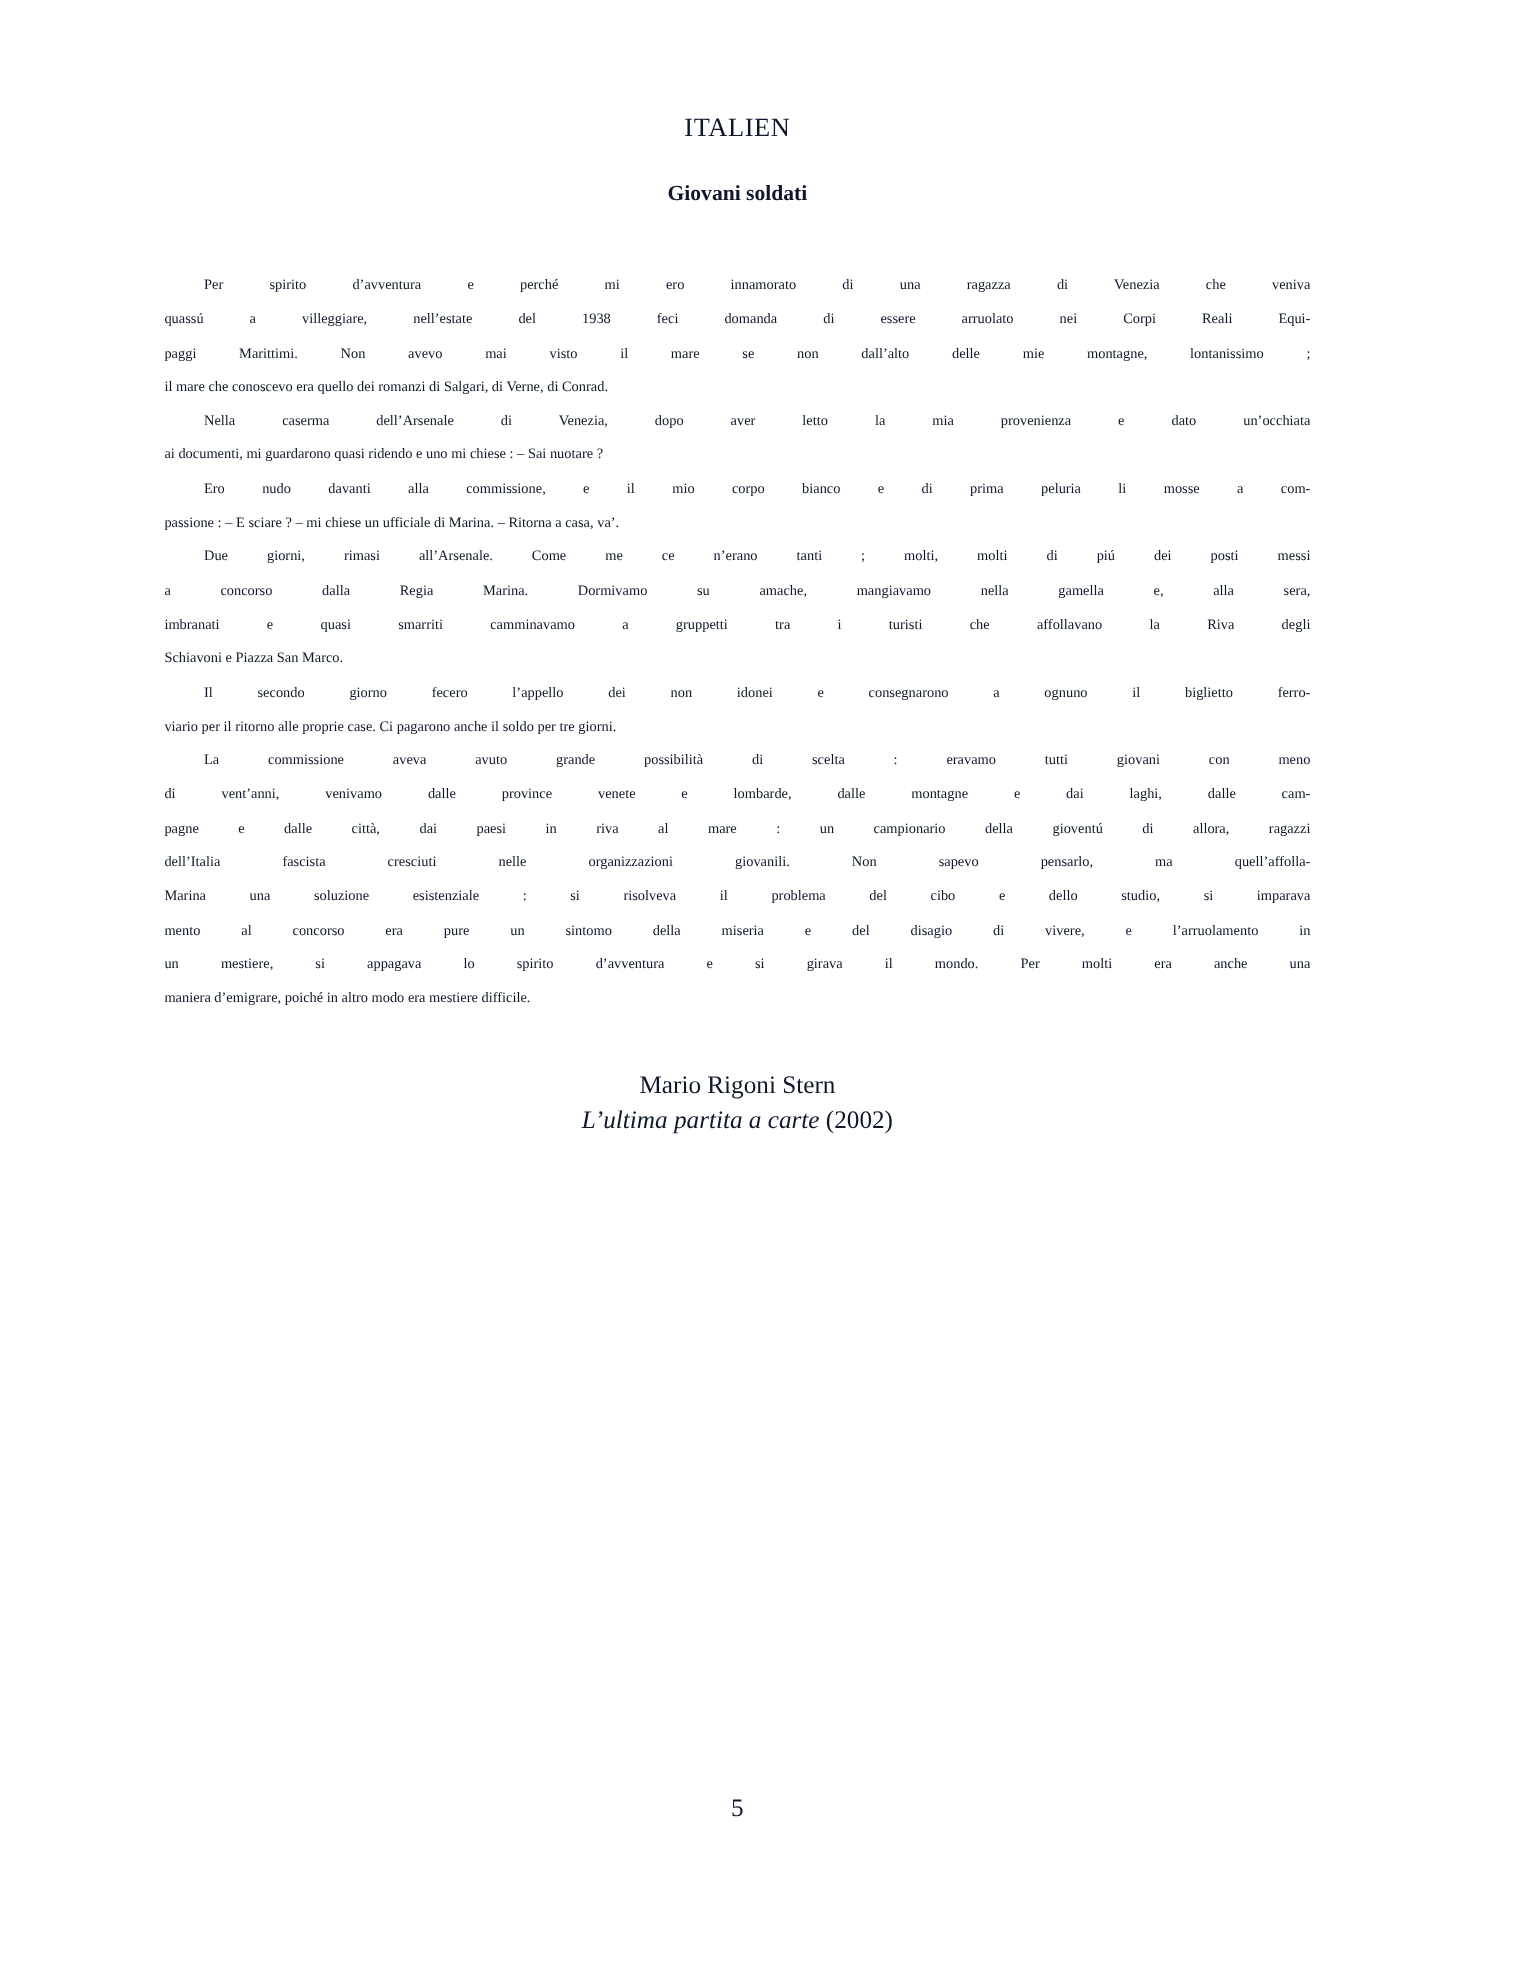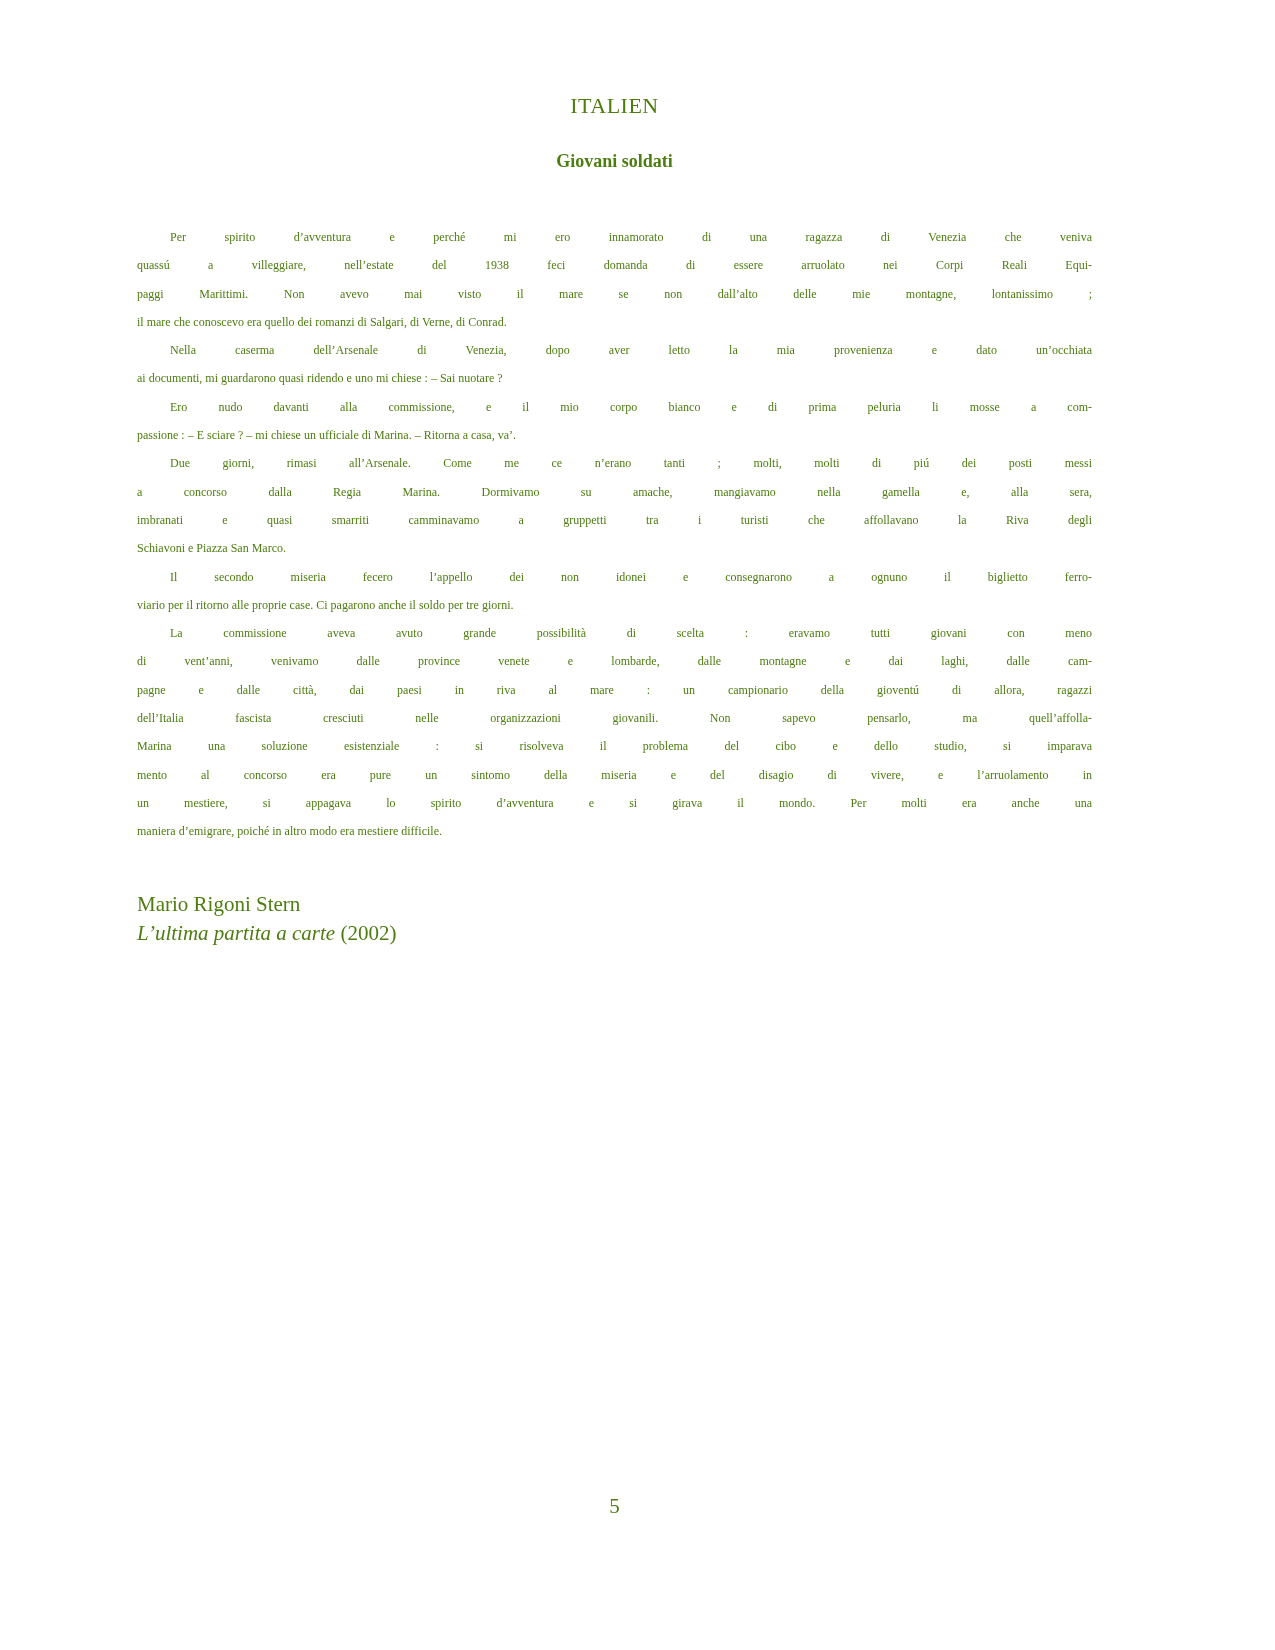--- a/index.html
+++ b/index.html
@@ -46,38 +46,38 @@
     text-align-last: justify;
     white-space: normal;
   }
   .line.first { text-indent: 33px; }
   .line.last {
     text-align: right;
     text-align-last: left;
   }
   .attribution {
     margin-top: 44px;
-    text-align: left;
+    text-align: center;
     font-size: 21px;
     line-height: 29px;
   }
   .work-title { font-style: italic; }
   .pagenum {
     position: absolute;
     left: 137px;
     width: 955px;
     top: 1494px;
     text-align: center;
     font-size: 21px;
   }
 </style>
 </head>
 <body>
 
-<div class="page" style="color: #4d7c0f; background: rgb(255, 255, 255);">
+<div class="page" style="color: #0f172a; background: rgb(255, 255, 255);">
   <div class="textblock">
     <div class="doc-header">ITALIEN</div>
     <div class="doc-title">Giovani soldati</div>
     <div class="passage">
         <div class="para">
           <div class="line first">Per spirito d’avventura e perché mi ero innamorato di una ragazza di Venezia che veniva</div>
           <div class="line">quassú a villeggiare, nell’estate del 1938 feci domanda di essere arruolato nei Corpi Reali Equi-</div>
           <div class="line">paggi Marittimi. Non avevo mai visto il mare se non dall’alto delle mie montagne, lontanissimo ;</div>
           <div class="line last">il mare che conoscevo era quello dei romanzi di Salgari, di Verne, di Conrad.</div>
         </div>
@@ -89,21 +89,21 @@
           <div class="line first">Ero nudo davanti alla commissione, e il mio corpo bianco e di prima peluria li mosse a com-</div>
           <div class="line last">passione : – E sciare ? – mi chiese un ufficiale di Marina. – Ritorna a casa, va’.</div>
         </div>
         <div class="para">
           <div class="line first">Due giorni, rimasi all’Arsenale. Come me ce n’erano tanti ; molti, molti di piú dei posti messi</div>
           <div class="line">a concorso dalla Regia Marina. Dormivamo su amache, mangiavamo nella gamella e, alla sera,</div>
           <div class="line">imbranati e quasi smarriti camminavamo a gruppetti tra i turisti che affollavano la Riva degli</div>
           <div class="line last">Schiavoni e Piazza San Marco.</div>
         </div>
         <div class="para">
-          <div class="line first">Il secondo miseria fecero l’appello dei non idonei e consegnarono a ognuno il biglietto ferro-</div>
+          <div class="line first">Il secondo giorno fecero l’appello dei non idonei e consegnarono a ognuno il biglietto ferro-</div>
           <div class="line last">viario per il ritorno alle proprie case. Ci pagarono anche il soldo per tre giorni.</div>
         </div>
         <div class="para">
           <div class="line first">La commissione aveva avuto grande possibilità di scelta : eravamo tutti giovani con meno</div>
           <div class="line">di vent’anni, venivamo dalle province venete e lombarde, dalle montagne e dai laghi, dalle cam-</div>
           <div class="line">pagne e dalle città, dai paesi in riva al mare : un campionario della gioventú di allora, ragazzi</div>
           <div class="line">dell’Italia fascista cresciuti nelle organizzazioni giovanili. Non sapevo pensarlo, ma quell’affolla-</div>
           <div class="line">Marina una soluzione esistenziale : si risolveva il problema del cibo e dello studio, si imparava</div>
           <div class="line">mento al concorso era pure un sintomo della miseria e del disagio di vivere, e l’arruolamento in</div>
           <div class="line">un mestiere, si appagava lo spirito d’avventura e si girava il mondo. Per molti era anche una</div>

